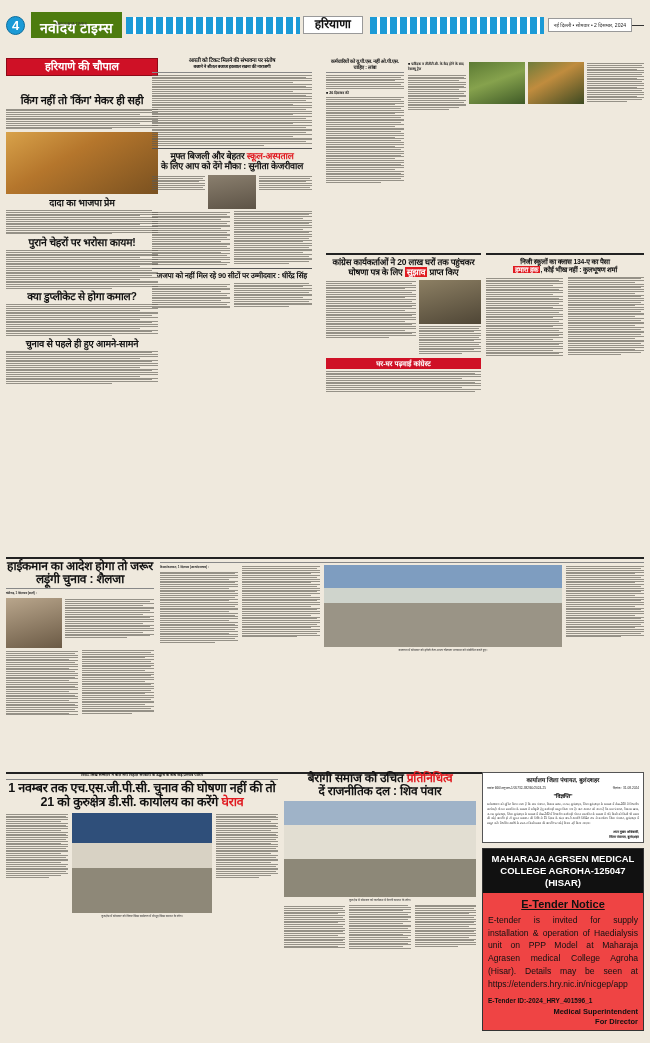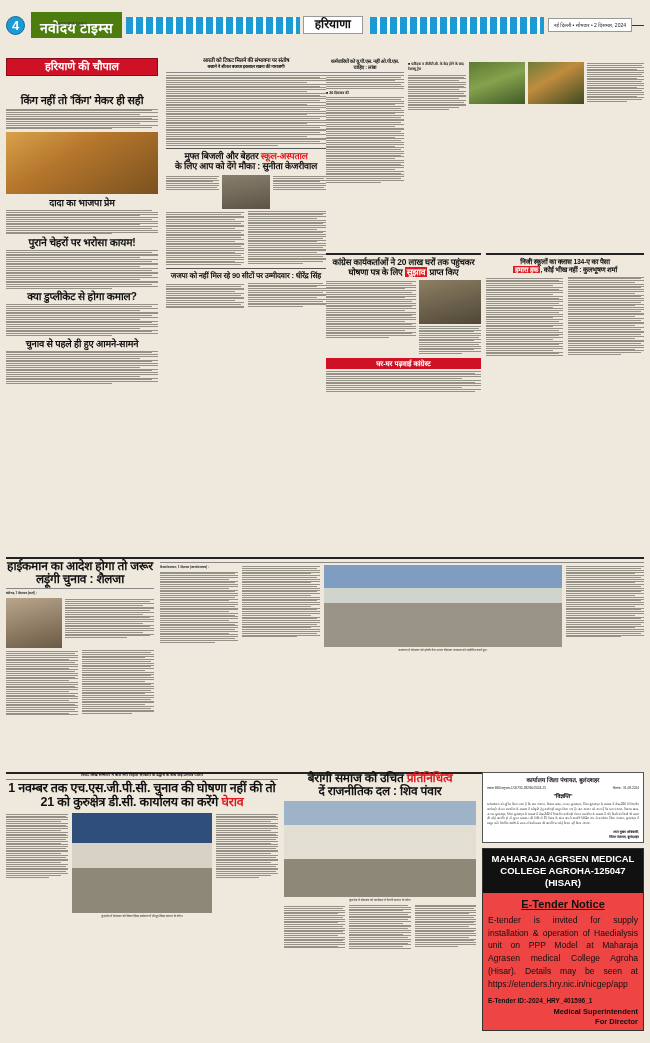--- a/index.html
+++ b/index.html
@@ -228,21 +228,21 @@
           <span class="s1"></span>
           <span class="s3"></span>
           <span class="s1"></span>
         <span class="s2"></span>
           <span class="s1"></span>
           <span class="s4"></span>
       </span>
     </div>
   </div>
 
-  <div class="col" style="left:166px; top:44px; width:160px;">
+  <div class="col" style="left:152px; top:44px; width:160px;">
     <div class="hl" style="font-size:5.6px; text-align:center;">
       <span>आरती को टिकट मिलने की संभावना पर संतोष</span>
     </div>
     <div class="hl" style="font-size:4.6px; text-align:center; margin-top:1px;">
       <span>बजाने ने शीतल बजाज इकबाल रखना की नाराजगी</span>
     </div>
     <div class="thinrule"></div>
     <div class="body">
       <span class="lines">
         <span class="s1"></span>

